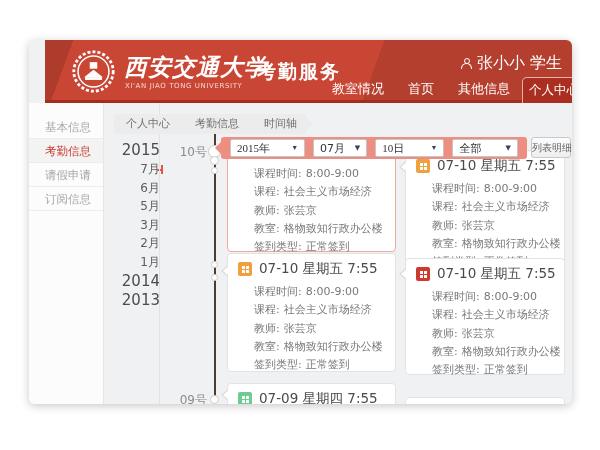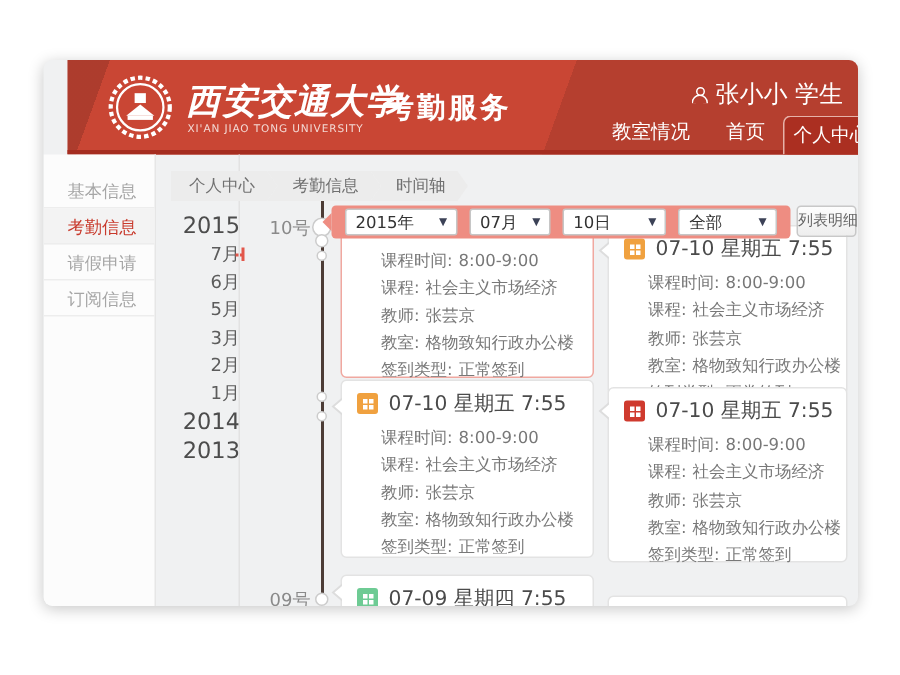--- a/index.html
+++ b/index.html
@@ -59,21 +59,21 @@
     clip-path:polygon(0 0, calc(100% - 7px) 0, 100% 50%, calc(100% - 7px) 100%, 0 100%, 7px 50%); }
   .crumb.first { margin-left:0; padding-left:12px; clip-path:polygon(0 0, calc(100% - 7px) 0, 100% 50%, calc(100% - 7px) 100%, 0 100%); }
 
   
   .fbar { position:absolute; left:192px; top:97px; width:306px; height:22px; background:#ee8d82; border-radius:3px; z-index:6;
     display:flex; align-items:center; gap:8px; padding:0 9px; }
   .fbar::before { content:""; position:absolute; left:-6px; top:5px; border-top:6px solid transparent; border-bottom:6px solid transparent; border-right:6px solid #ee8d82; }
   .dd { height:18px; background:#fff; border:1px solid #c6c6c6; border-radius:2px; font-size:11px; color:#333;
     display:flex; align-items:center; justify-content:space-between; padding:0 6px; cursor:pointer; white-space:nowrap; }
   .dd .caret { font-size:7px; color:#3c4257; margin-left:6px; }
-  .dd1{width:78px;} .dd2{width:56px;} .dd3{width:72px;} .dd4{width:68px;}
+  .dd1{width:78px;font-family:Liberation Serif, serif;} .dd2{width:56px;} .dd3{width:72px;font-family:Liberation Serif, serif;} .dd4{width:68px;}
   .list-btn { position:absolute; left:502px; top:97px; width:40px; height:21px; background:linear-gradient(#fdfdfd,#eeeeee);
     border:1px solid #c8c8c8; border-radius:3px; font-size:10px; color:#666; text-align:center; line-height:19px; z-index:6; cursor:pointer; white-space:nowrap; }
 
   
   .card { position:absolute; background:#fff; border:1px solid #e3e3e3; border-radius:4px; z-index:2; }
   .card.sel { border:1.5px solid #f0a8a0; }
   .chead { display:flex; align-items:center; gap:7px; padding:6px 0 2px 10px; font-size:13.5px; color:#4a4a4a; white-space:nowrap; }
   .sticon { width:14px; height:14px; border-radius:2px; position:relative; flex:0 0 14px; }
   .sticon::before { content:""; position:absolute; left:4px; top:4px; width:3px; height:3px; background:#fff; box-shadow:4px 0 0 #fff, 0 4px 0 #fff, 4px 4px 0 #fff; }
   .ic-orange{ background:#f0a13f; } .ic-red{ background:#cf3a2e; } .ic-green{ background:#6ecb94; }
@@ -110,20 +110,21 @@
     <div class="app-title">考勤服务</div>
     <div class="user">
       <span class="person"></span>
       <span>张小小</span>
       <span>学生</span>
     </div>
     <div class="hdr-strip"></div>
     <div class="nav">
       <div class="nav-link">教室情况</div>
       <div class="nav-link">首页</div>
+      <div class="nav-link">其他信息</div>
       <div class="nav-tab">个人中心</div>
     </div>
   </div>
 
   <div class="sidebar">
     <div class="side-item">基本信息</div>
     <div class="side-item active">考勤信息</div>
     <div class="side-item">请假申请</div>
     <div class="side-item">订阅信息</div>
   </div>

